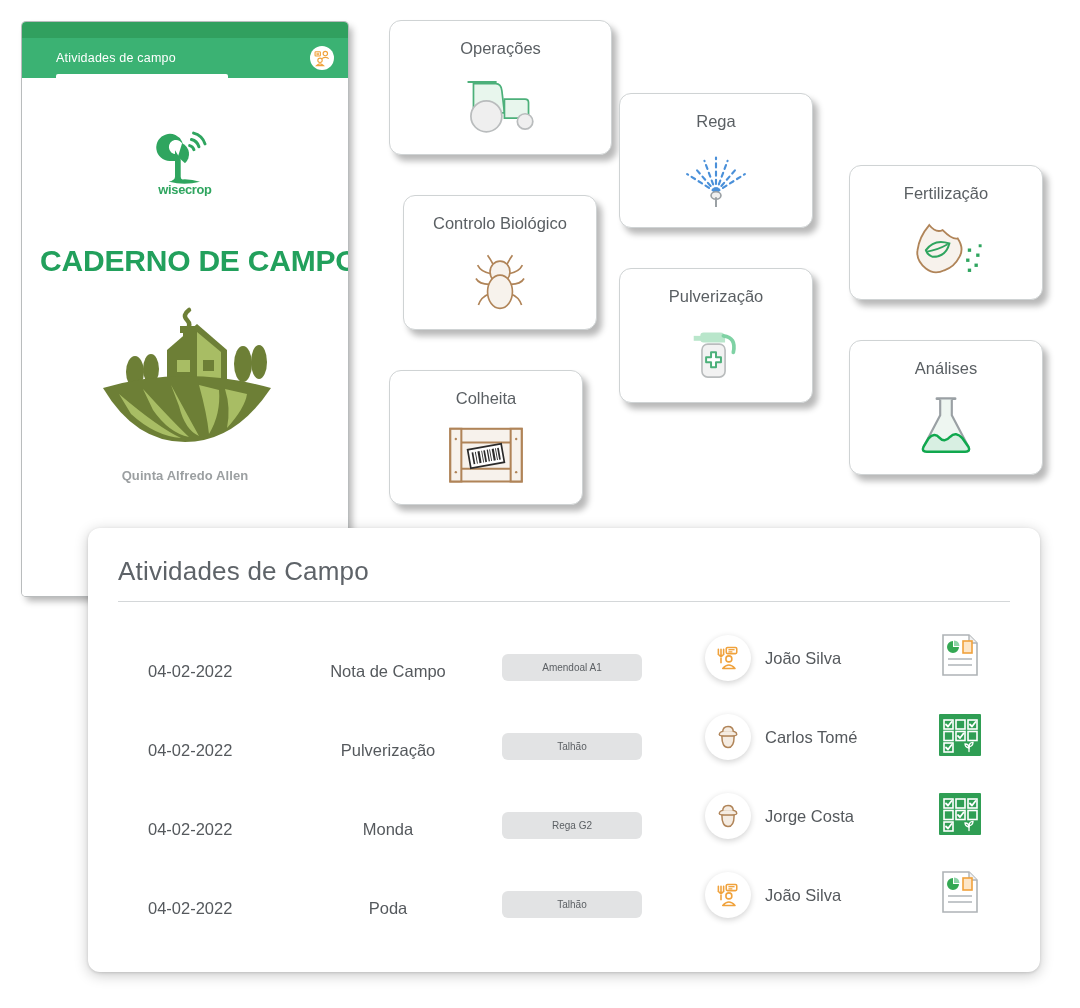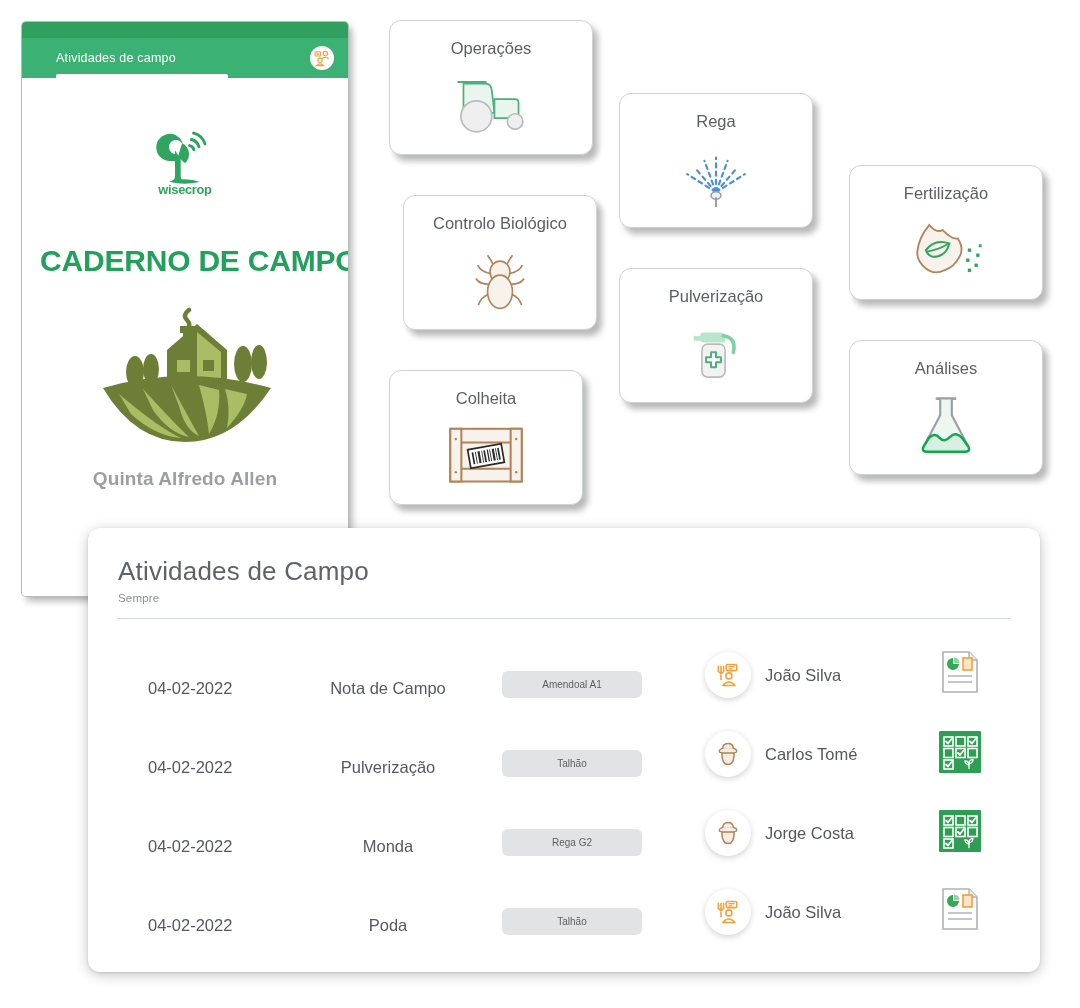--- a/index.html
+++ b/index.html
@@ -100,21 +100,21 @@
     font-weight: bold;
     letter-spacing: -0.2px;
     white-space: nowrap;
   }
 
   .farm-illus { margin-top: 24px; width: 200px; height: 150px; }
 
   .farm-name {
     margin-top: 16px;
     color: #9b9fa1;
-    font-size: 19px;
+    font-size: 13px;
     font-weight: bold;
     letter-spacing: 0.1px;
   }
 
   
   .card {
     position: absolute;
     background: #ffffff;
     border: 1px solid #cfd3d4;
     border-radius: 12px;
@@ -279,21 +279,21 @@
         <path d="M58 87 Q88 120 104 135 Q84 131 68 108 Z" fill="#a8bd64"></path>
         <path d="M86 83 Q104 116 114 134 Q100 128 94 104 Z" fill="#a8bd64"></path>
         <path d="M114 83 Q122 112 124 132 Q136 112 134 88 Z" fill="#a8bd64"></path>
         <path d="M140 87 Q146 106 142 126 Q160 106 162 92 Z" fill="#a8bd64"></path>
       </svg>
 
       <div class="farm-name">Quinta Alfredo Allen</div>
     </div>
   </div>
 
-  <div class="card" style="left:389px; top:20px; width:204px; height:135px;">
+  <div class="card" style="left:389px; top:20px; width:223px; height:135px;">
     <span class="card-label">Operações</span>
     <span class="card-icon">
       <svg width="86" height="62" viewBox="0 0 100 72">
         <path d="M18 10 L44 10 Q50 10 51 18 L54 44 L18 44 Z" fill="#e8f6ed" stroke="#4cb07a" stroke-width="2"></path>
         <path d="M12 8 L44 8" stroke="#4cb07a" stroke-width="2.4" stroke-linecap="round"></path>
         <path d="M54 28 L78 28 Q82 28 82 32 L82 50 L54 50 Z" fill="#e8f6ed" stroke="#4cb07a" stroke-width="2"></path>
         <circle cx="33" cy="48" r="18" fill="#efefef" stroke="#b9bcbd" stroke-width="2"></circle>
         <circle cx="78" cy="54" r="9" fill="#efefef" stroke="#b9bcbd" stroke-width="2"></circle>
       </svg>
     </span>
@@ -406,21 +406,20 @@
       <svg width="60" height="68" viewBox="0 0 72 82">
         <line x1="25" y1="8" x2="47" y2="8" stroke="#9aa0a4" stroke-width="3.2" stroke-linecap="round"></line>
         <path d="M29 9 L29 28 L9 66 Q6 72 13 72 L59 72 Q66 72 63 66 L43 28 L43 9" fill="#eef6f1" stroke="#9aa0a4" stroke-width="2.6" stroke-linejoin="round"></path>
         <path d="M15 56 Q22 48 28 55 Q34 62 41 54 Q48 47 56 56 L63 66 Q66 72 59 72 L13 72 Q6 72 9 66 Z" fill="#d8efe2" stroke="#10a84e" stroke-width="3" stroke-linejoin="round"></path>
       </svg>
     </span>
   </div>
 
   <div class="activities-panel">
     <div class="panel-title">Atividades de Campo</div>
-    <div class="panel-subtitle">Sempre</div>
     <div class="panel-divider"></div>
 
     <div class="act-table">
 
       <div class="act-row">
         <div class="col-date">04-02-2022</div>
         <div class="col-type">Nota de Campo</div>
         <div class="col-plot">
           <span class="plot-chip">Amendoal A1</span>
         </div>

